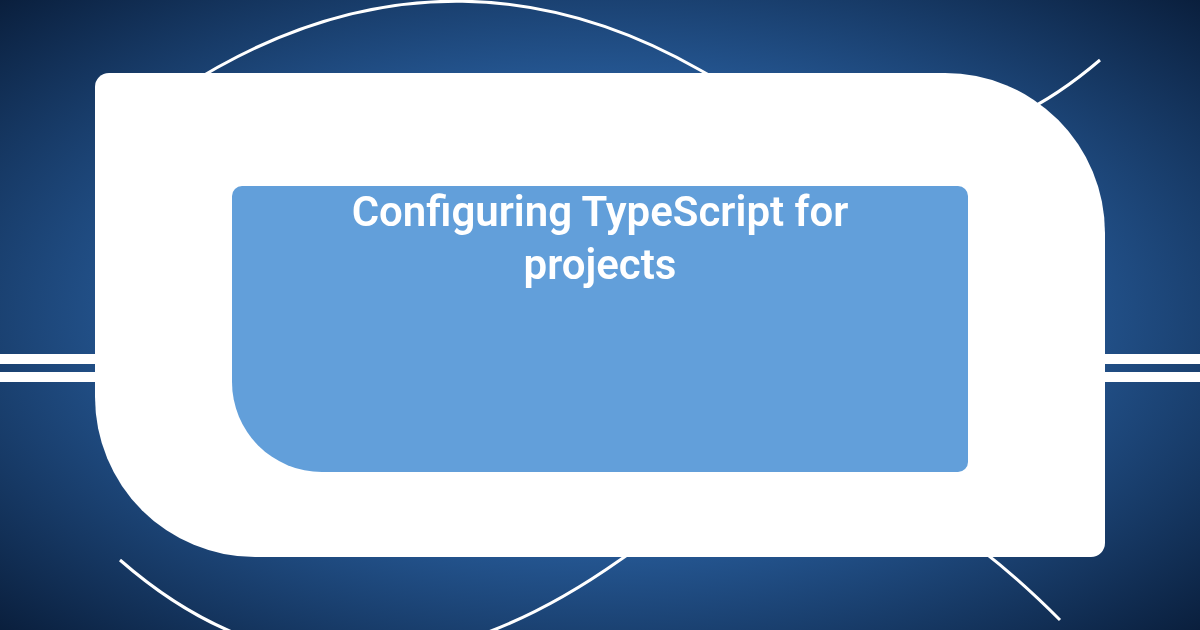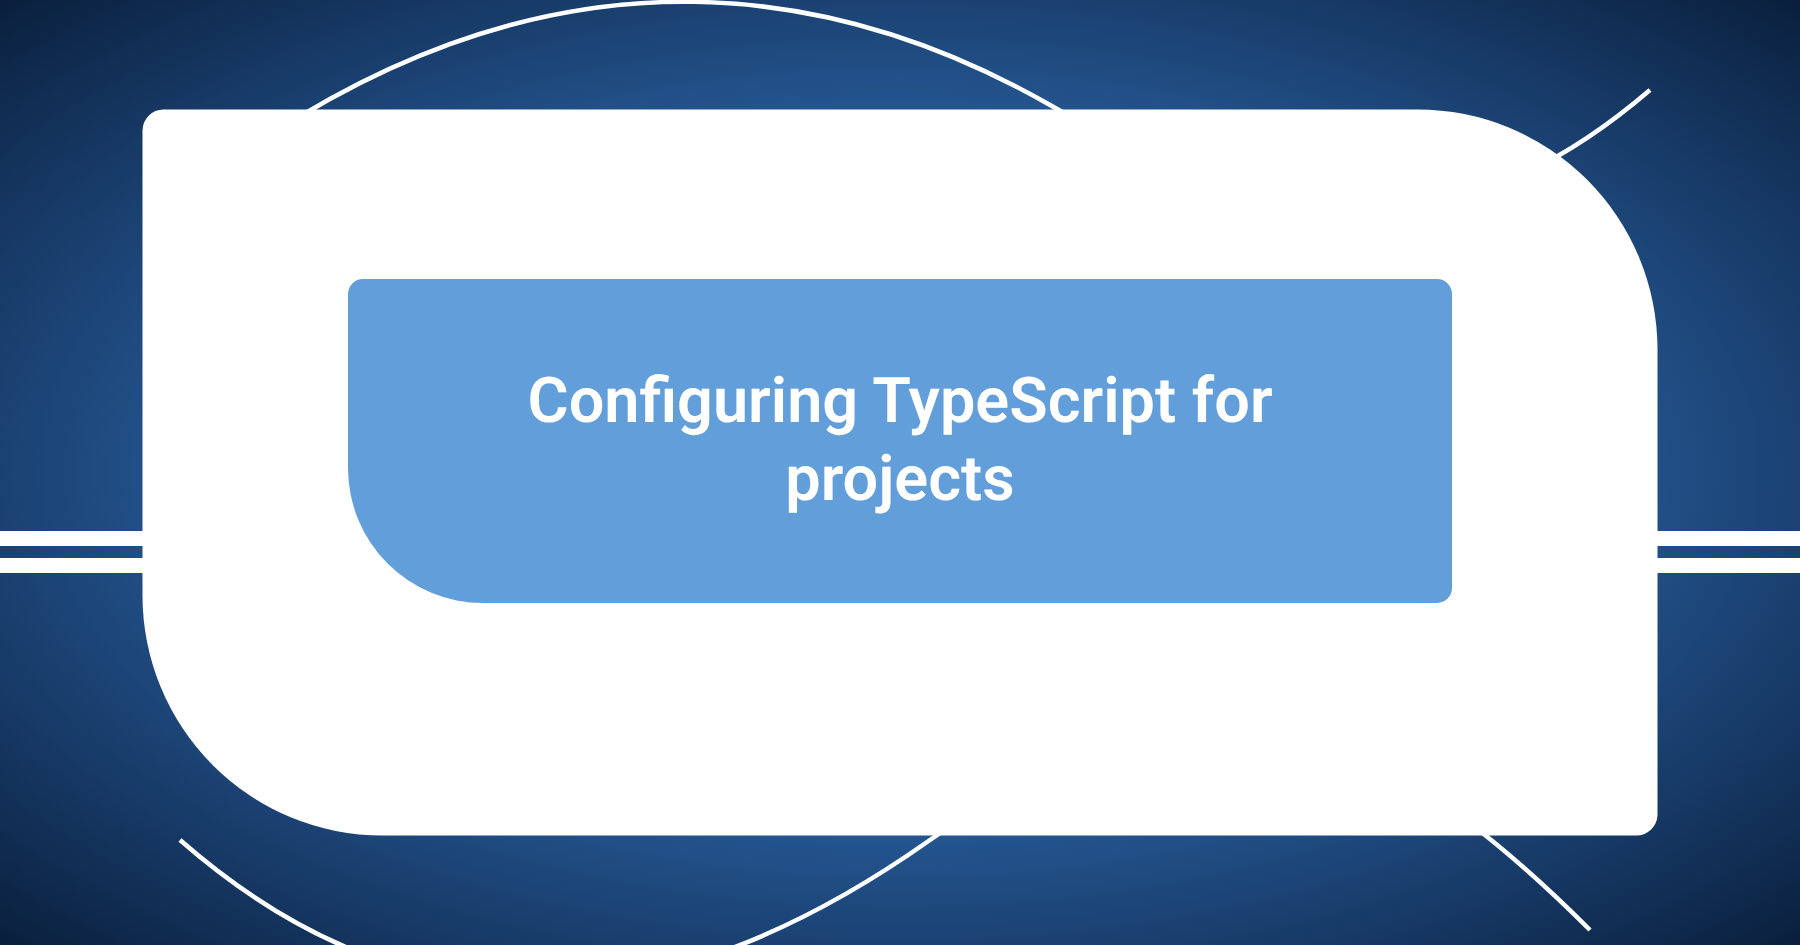--- a/index.html
+++ b/index.html
@@ -30,28 +30,27 @@
       border-top-left-radius: 14px;
       border-top-right-radius: 160px;
       border-bottom-left-radius: 160px;
       border-bottom-right-radius: 14px;
     }
     .inner-card {
       position: absolute;
       left: 232px;
       top: 186px;
       width: 736px;
-      height: 216px;
+      height: 286px;
       background: #629fda;
       border-top-left-radius: 10px;
       border-top-right-radius: 10px;
       border-bottom-left-radius: 90px;
       border-bottom-right-radius: 10px;
       display: flex;
-      align-items: center;
       justify-content: center;
       padding: 0 60px;
     }
     .title {
       color: #ffffff;
       font-size: 42px;
       font-weight: 600;
       text-align: center;
       line-height: 1.25;
     }

